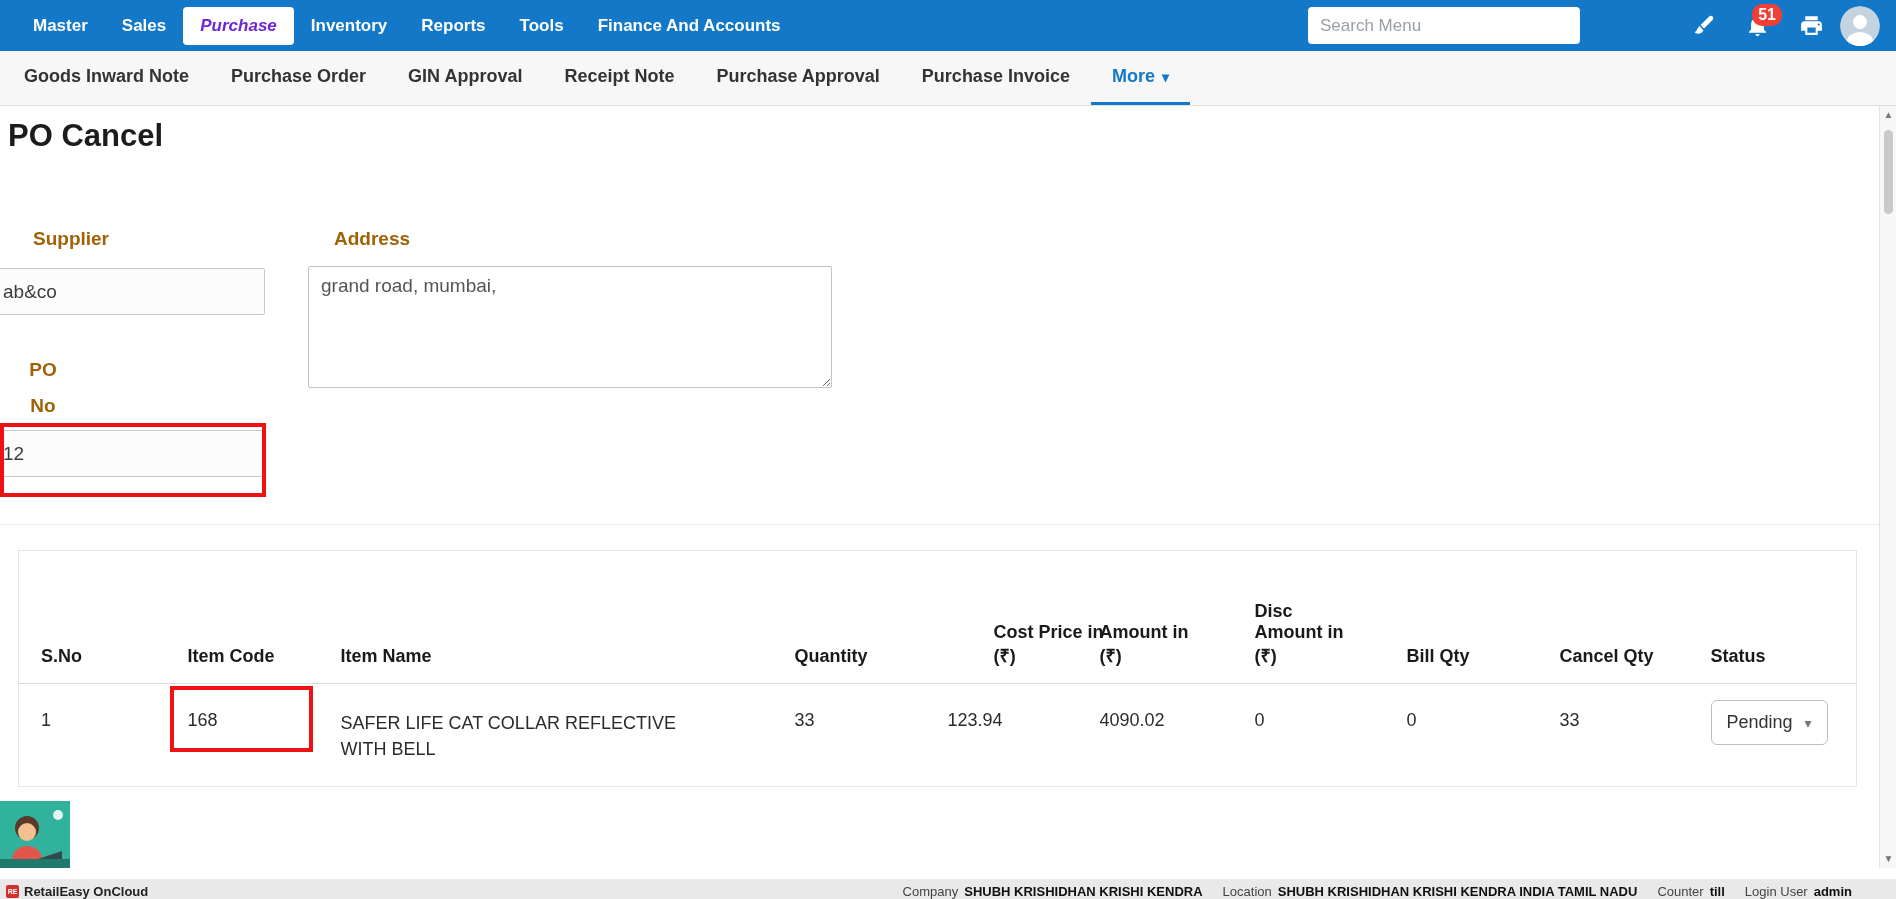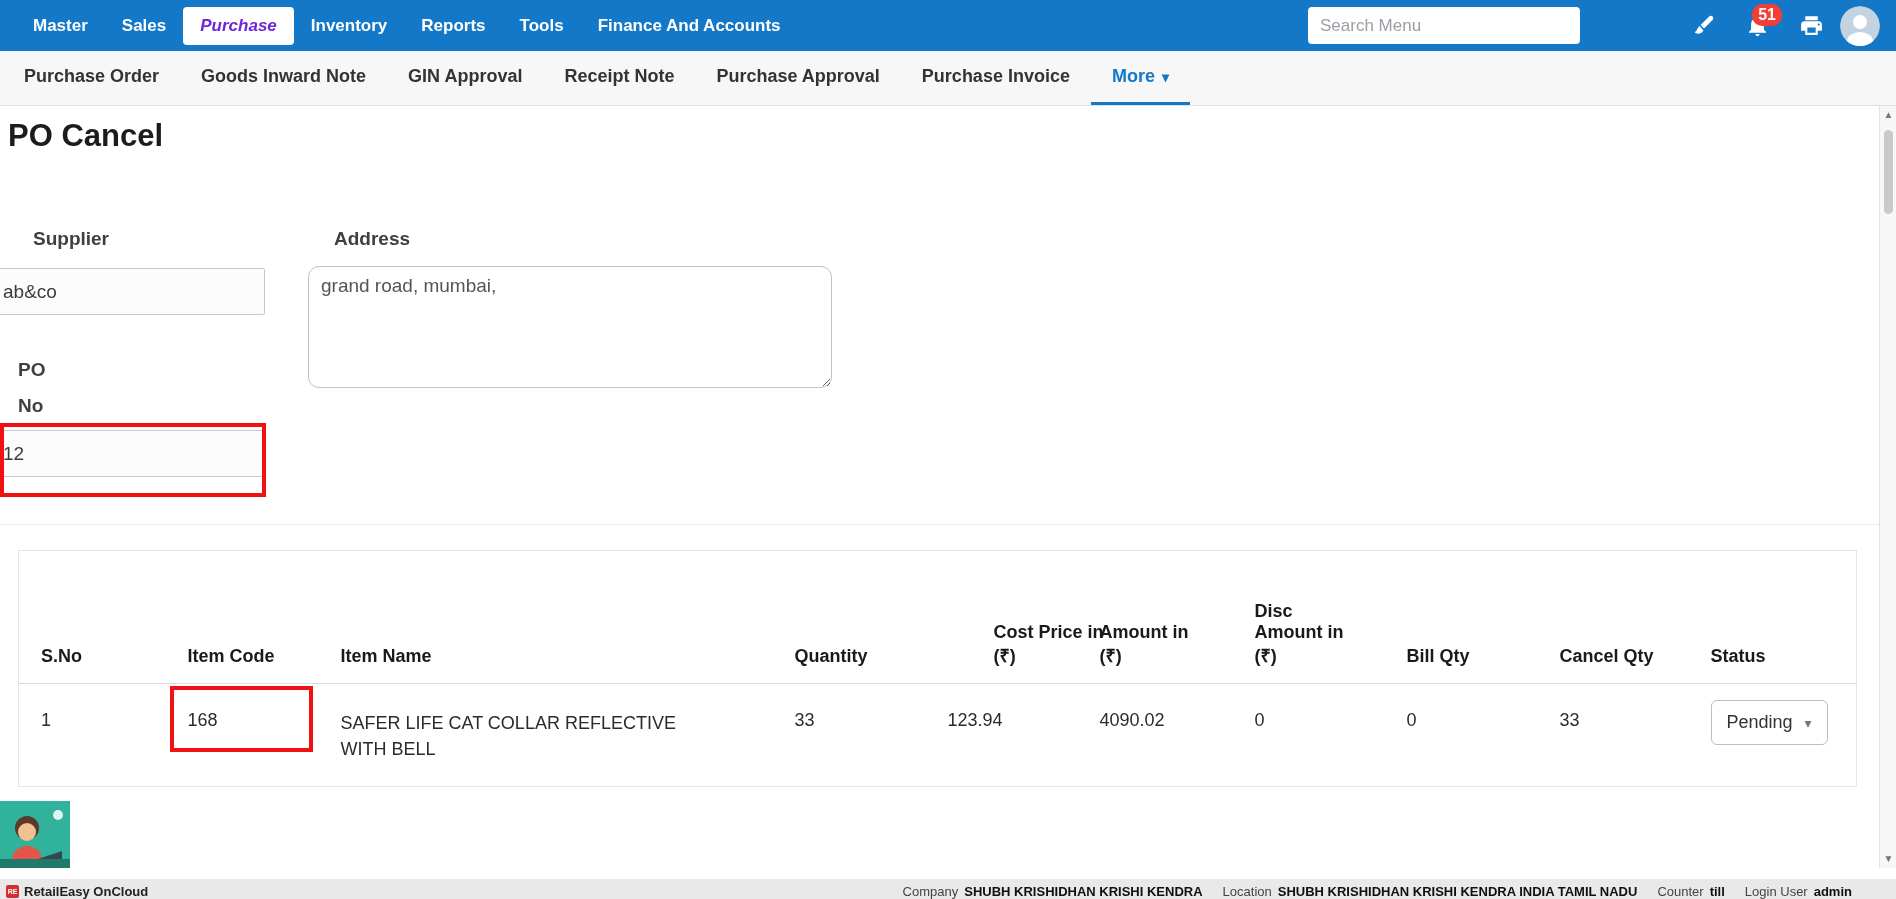--- a/index.html
+++ b/index.html
@@ -19,28 +19,28 @@
 
   
   .subnav { height:55px; background:#f7f7f7; border-bottom:1px solid #e0e0e0; display:flex; align-items:stretch; padding-left:3px; }
   .sub-item { display:inline-flex; align-items:center; gap:7px; padding:0 21px; font-size:18px; font-weight:600; color:#333; cursor:pointer; border-bottom:3px solid transparent; white-space:nowrap; }
   .sub-item.active { color:#1478c8; font-weight:700; border-bottom-color:#1478c8; }
   .sub-caret { font-size:14px; }
 
   
   .content { position:absolute; left:0; top:106px; right:0; bottom:20px; }
   .page-title { position:absolute; left:8px; top:12px; font-size:31px; font-weight:700; color:#1c1c1c; }
-  .field-label { position:absolute; font-size:19px; font-weight:700; color:#404040; }
+  .field-label { position:absolute; font-size:19px; font-weight:700; color:#a16207;text-align:center; }
   #supplier-label { left:33px; top:122px; }
   #address-label { left:334px; top:122px; }
   #po-label { left:18px; top:246px; width:50px; line-height:36px; }
   .cut-input { position:absolute; left:-14px; width:279px; height:47px; border:1px solid #c9c9c9; background:#fcfcfc; font-size:19px; color:#3c3c3c; padding:0 12px 0 16px; border-radius:2px; font-family:inherit; }
   #supplier-input { top:162px; }
   #po-input { top:324px; }
-  #address-textarea { position:absolute; left:308px; top:160px; width:524px; height:122px; border:1px solid #c4c4c4; font-size:19px; color:#555; padding:8px 12px; resize:both; font-family:inherit; border-radius:11px; background:#fff; overflow:auto; }
+  #address-textarea { position:absolute; left:308px; top:160px; width:524px; height:122px; border:1px solid #c4c4c4; font-size:19px; color:#555; padding:8px 12px; resize:both; font-family:inherit; border-radius:2px; background:#fff; overflow:auto; }
   #form-divider { position:absolute; left:0; top:418px; width:1880px; height:1px; background:#ececec; }
 
   
   .annotation { position:absolute; border:4px solid #ee1212; z-index:50; pointer-events:none; background:transparent; }
   #anno-po { left:0; top:317px; width:266px; height:74px; }
   #anno-item { left:170px; top:580px; width:143px; height:66px; }
 
   
   .items-table { position:absolute; left:18px; top:444px; width:1838px; border-collapse:collapse; table-layout:fixed; background:#fff; border:1px solid #e6e6e6; }
   .items-table th { vertical-align:bottom; text-align:left; font-size:18px; font-weight:700; color:#1a1a1a; padding:0 6px 16px 0; height:133px; border-bottom:1px solid #dcdcdc; }
@@ -110,22 +110,22 @@
   <div class="avatar">
     <svg width="40" height="40">
         <circle cx="20" cy="20" r="20" fill="#c3d3e0"></circle>
         <circle cx="20" cy="16" r="7" fill="#ffffff"></circle>
         <ellipse cx="20" cy="35" rx="13" ry="9" fill="#ffffff"></ellipse>
       </svg>
   </div>
 </nav>
 
 <nav class="subnav">
+  <div class="sub-item">Goods Inward Note</div>
   <div class="sub-item">Purchase Order</div>
-  <div class="sub-item">Goods Inward Note</div>
   <div class="sub-item">GIN Approval</div>
   <div class="sub-item">Receipt Note</div>
   <div class="sub-item">Purchase Approval</div>
   <div class="sub-item">Purchase Invoice</div>
   <div class="sub-item active">
     <span>More</span>
     <span class="sub-caret">▾</span>
   </div>
 </nav>
 

